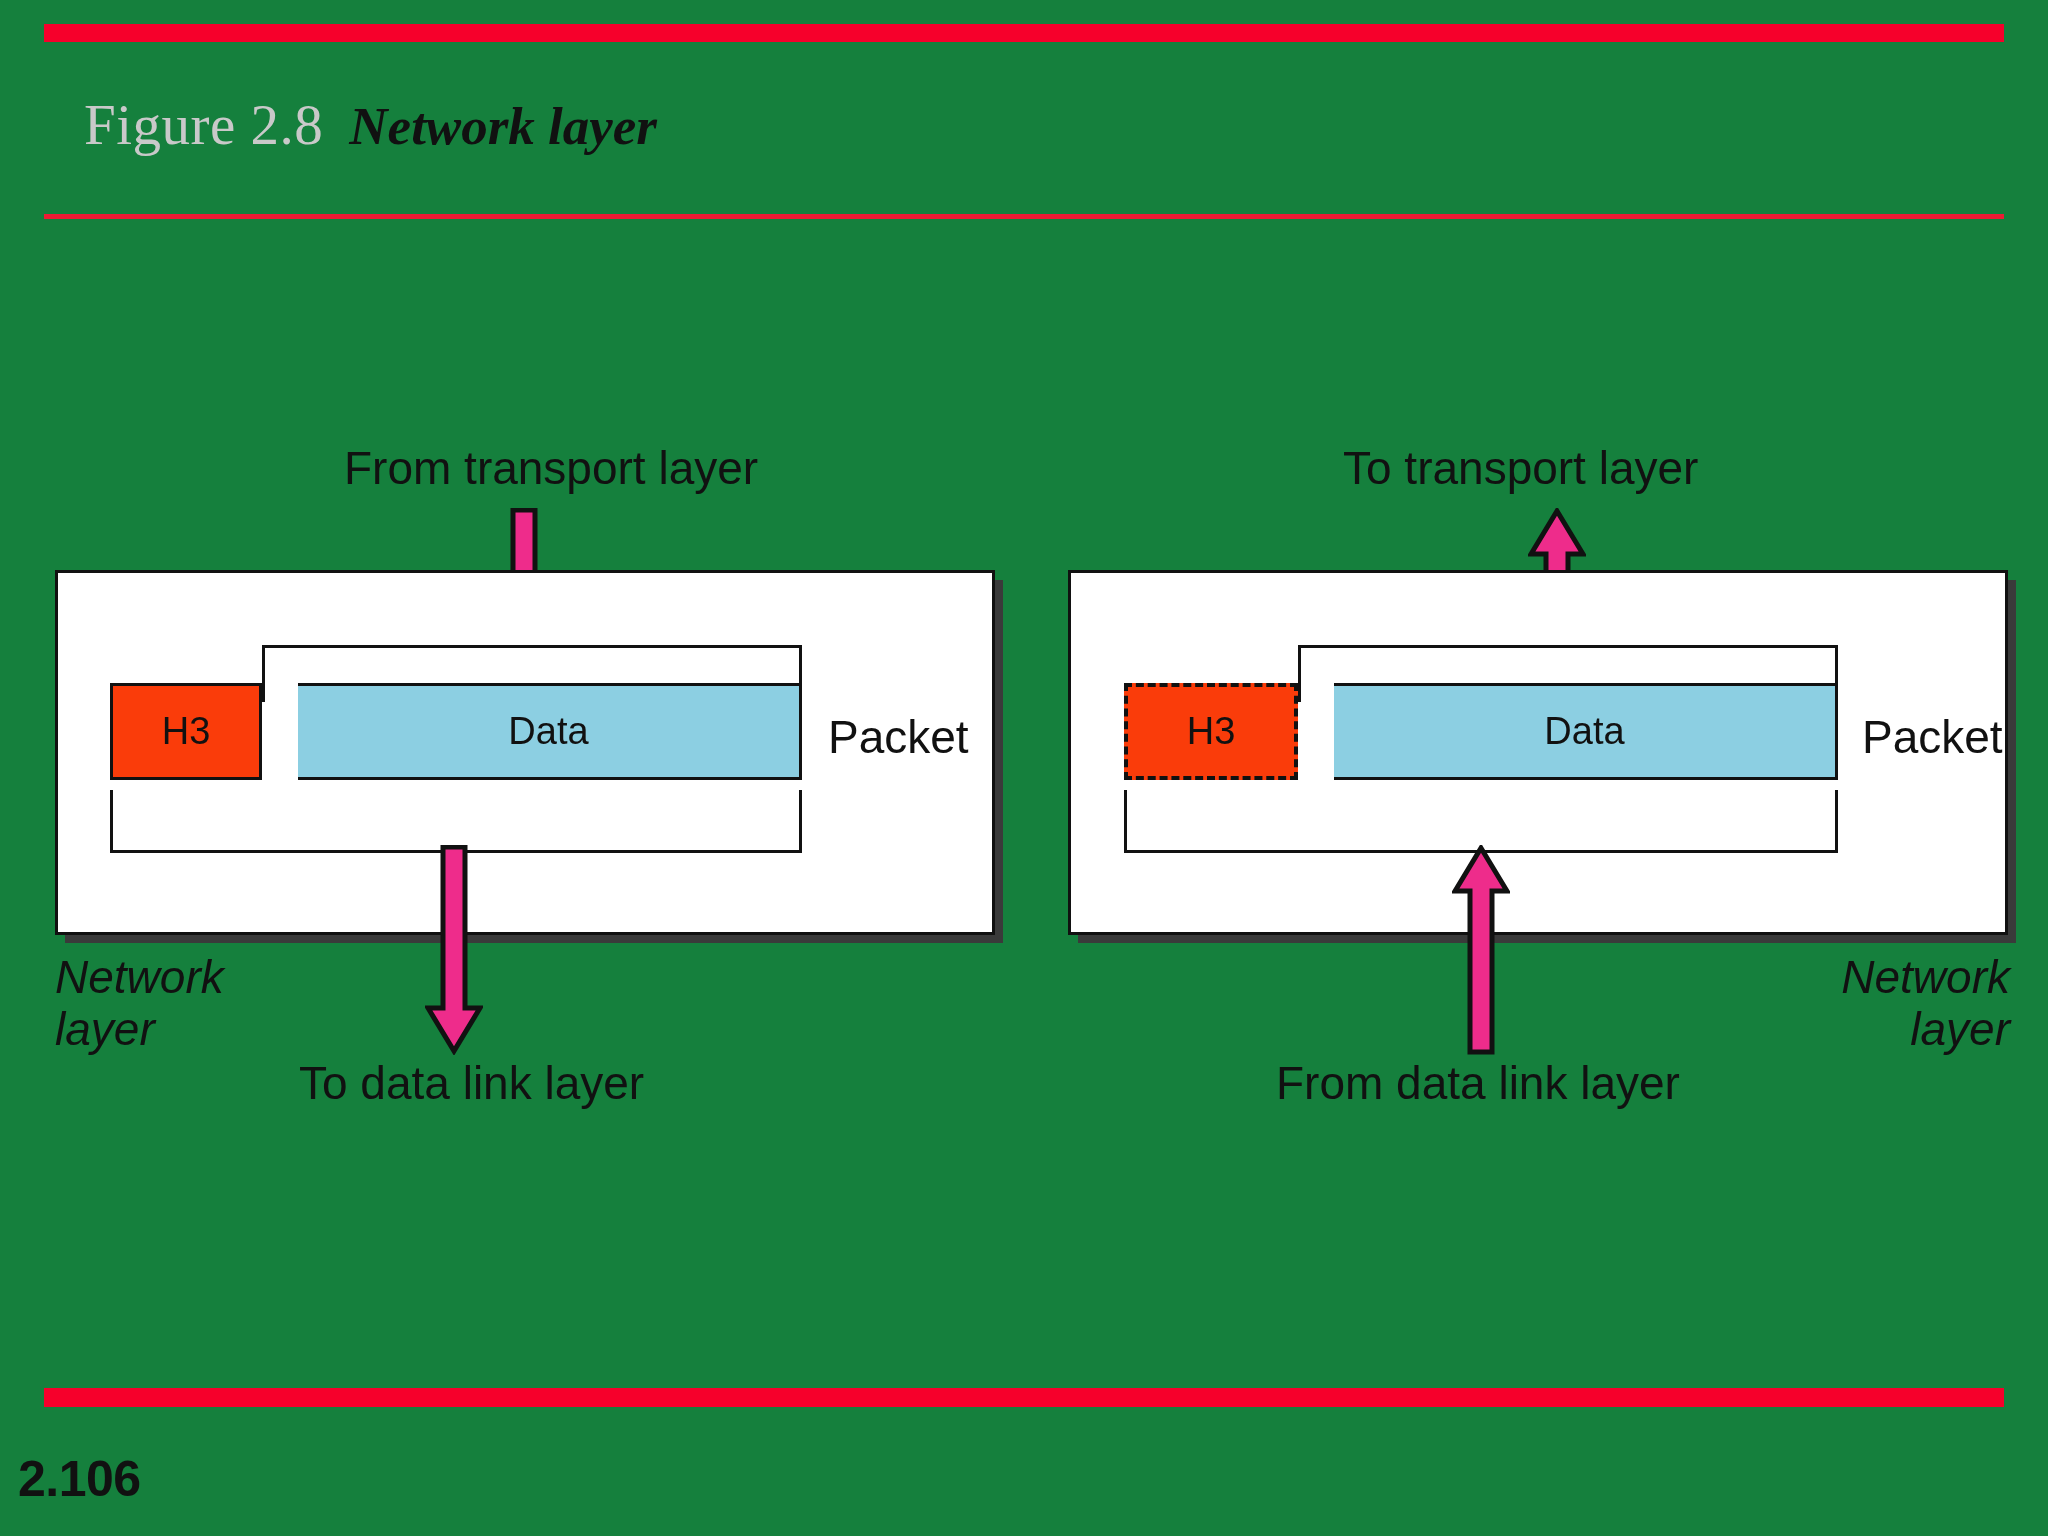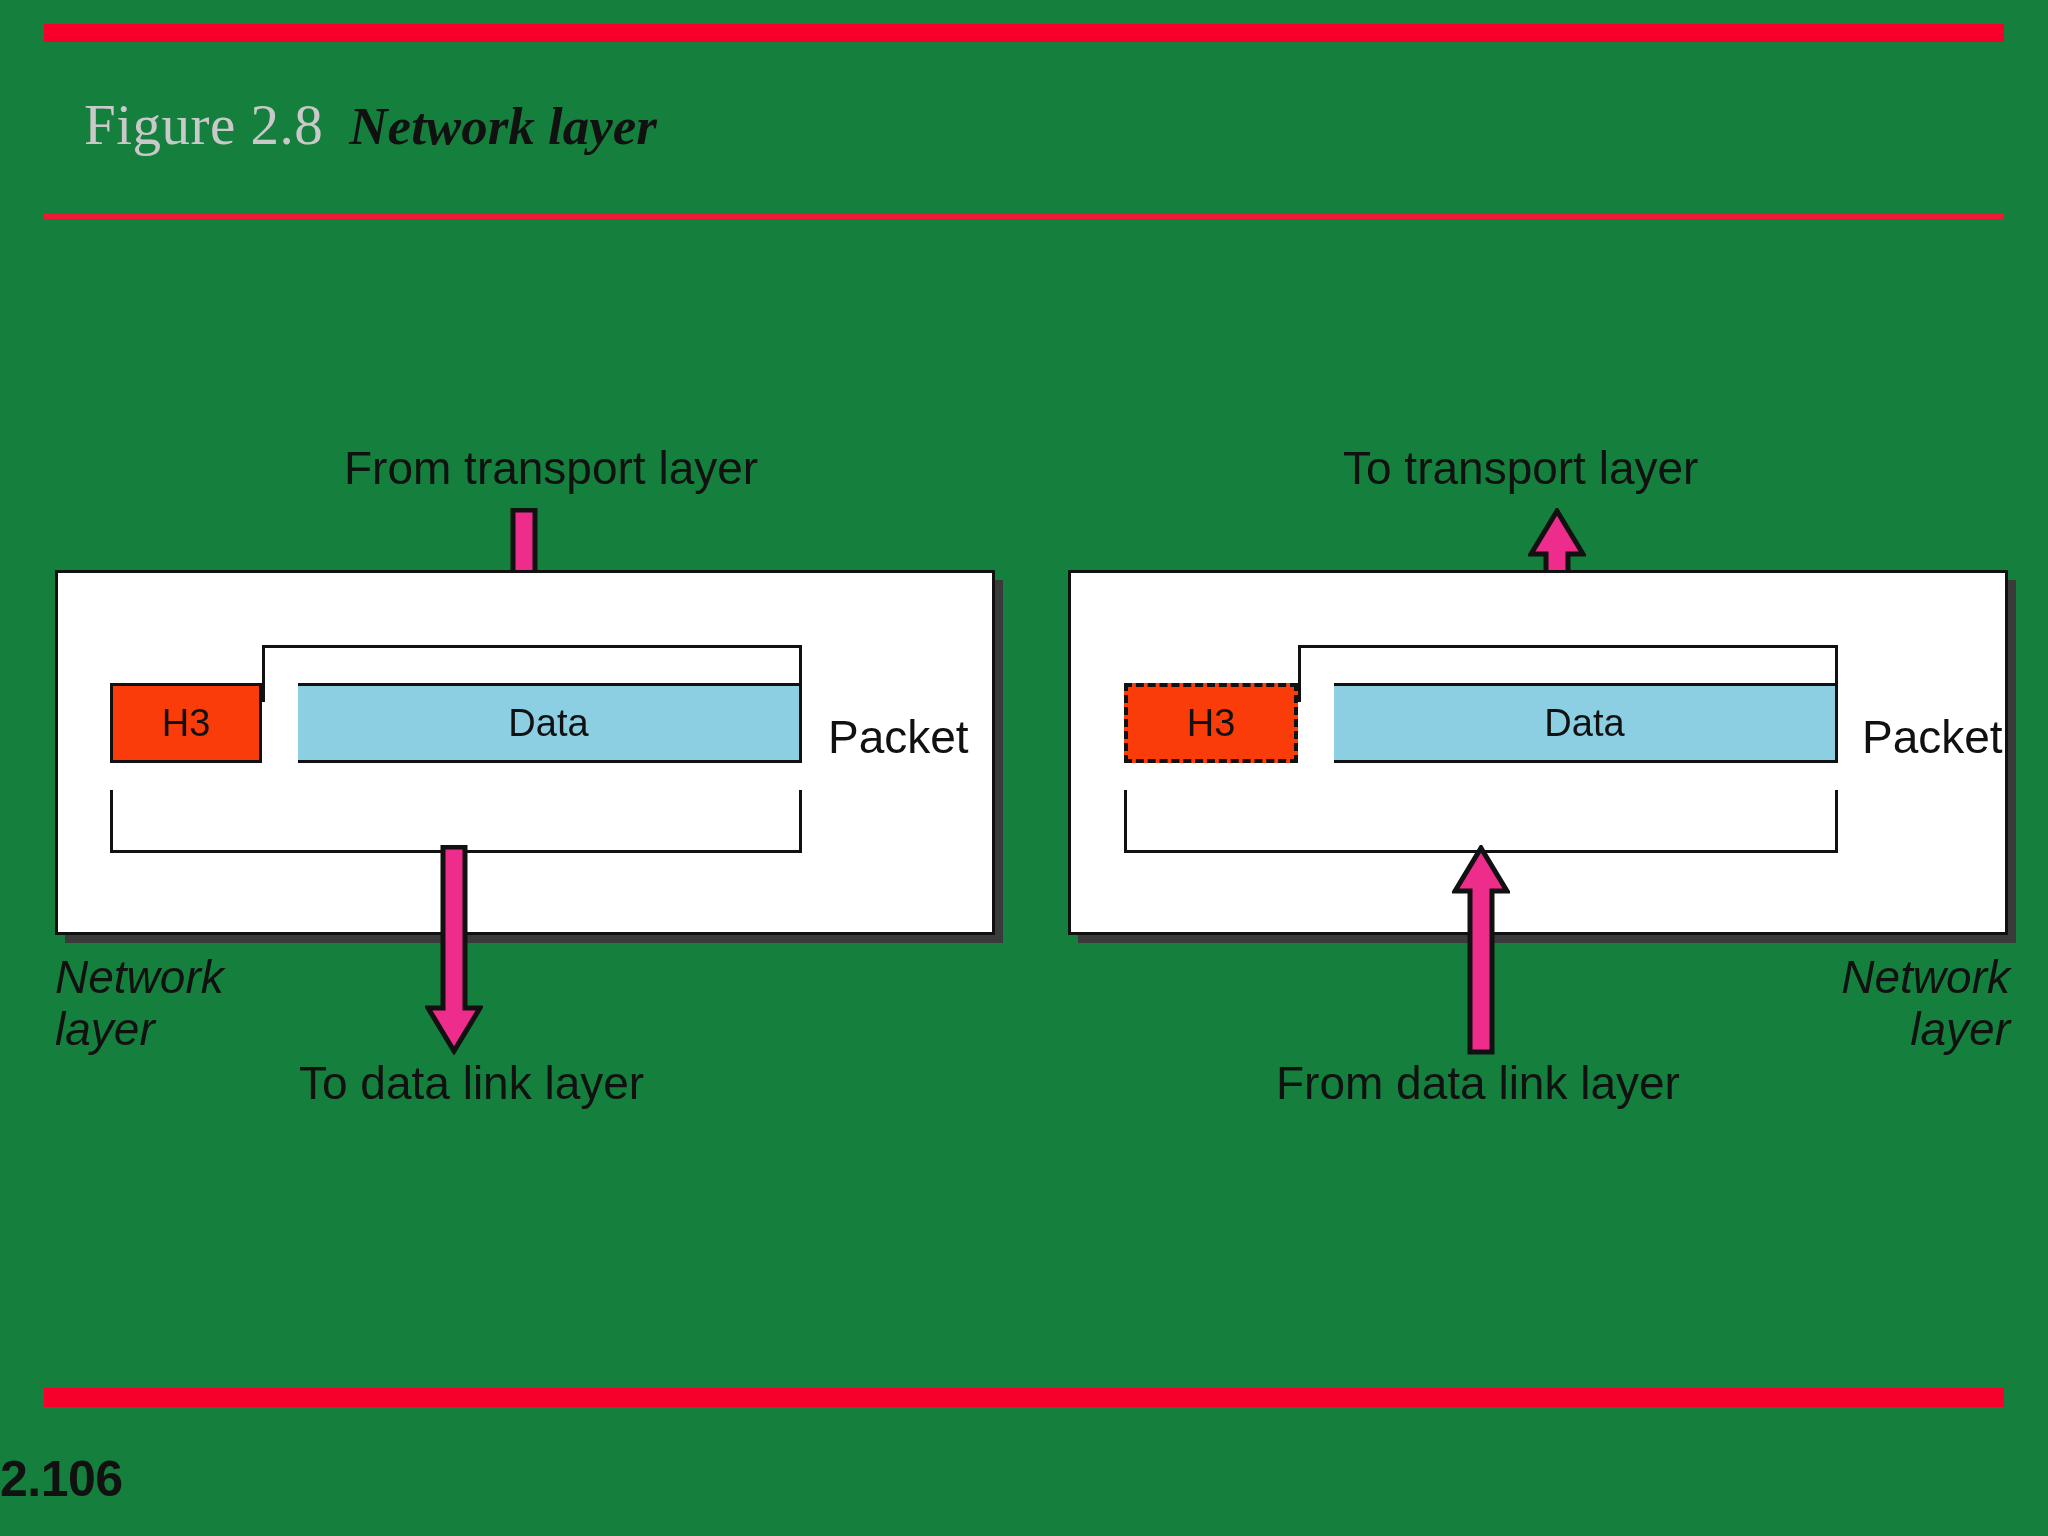--- a/index.html
+++ b/index.html
@@ -59,21 +59,21 @@
     font-size: 53px;
     color: #111111;
     font-weight: bold;
     font-style: italic;
     margin-left: 26px;
   }
 
   
   .slide-no {
     position: absolute;
-    left: 0;
+    left: 18px;
     top: 1450px;
     font-size: 50px;
     font-weight: bold;
     color: #111111;
     letter-spacing: -0.5px;
   }
 
   
   .diagram { position: absolute; }
 
@@ -82,21 +82,21 @@
     box-sizing: border-box;
     border: 3px solid #111111;
     background: #ffffff;
     box-shadow: 9px 9px 0 -1px #3a3a3a;
   }
 
   
   .packet-bar {
     position: absolute;
     display: flex;
-    height: 80px;
+    height: 97px;
   }
   .hdr-cell {
     box-sizing: border-box;
     background: #FA3C0A;
     border: 3px solid #111111;
     display: flex;
     align-items: center;
     justify-content: center;
     font-size: 38px;
     color: #111111;

